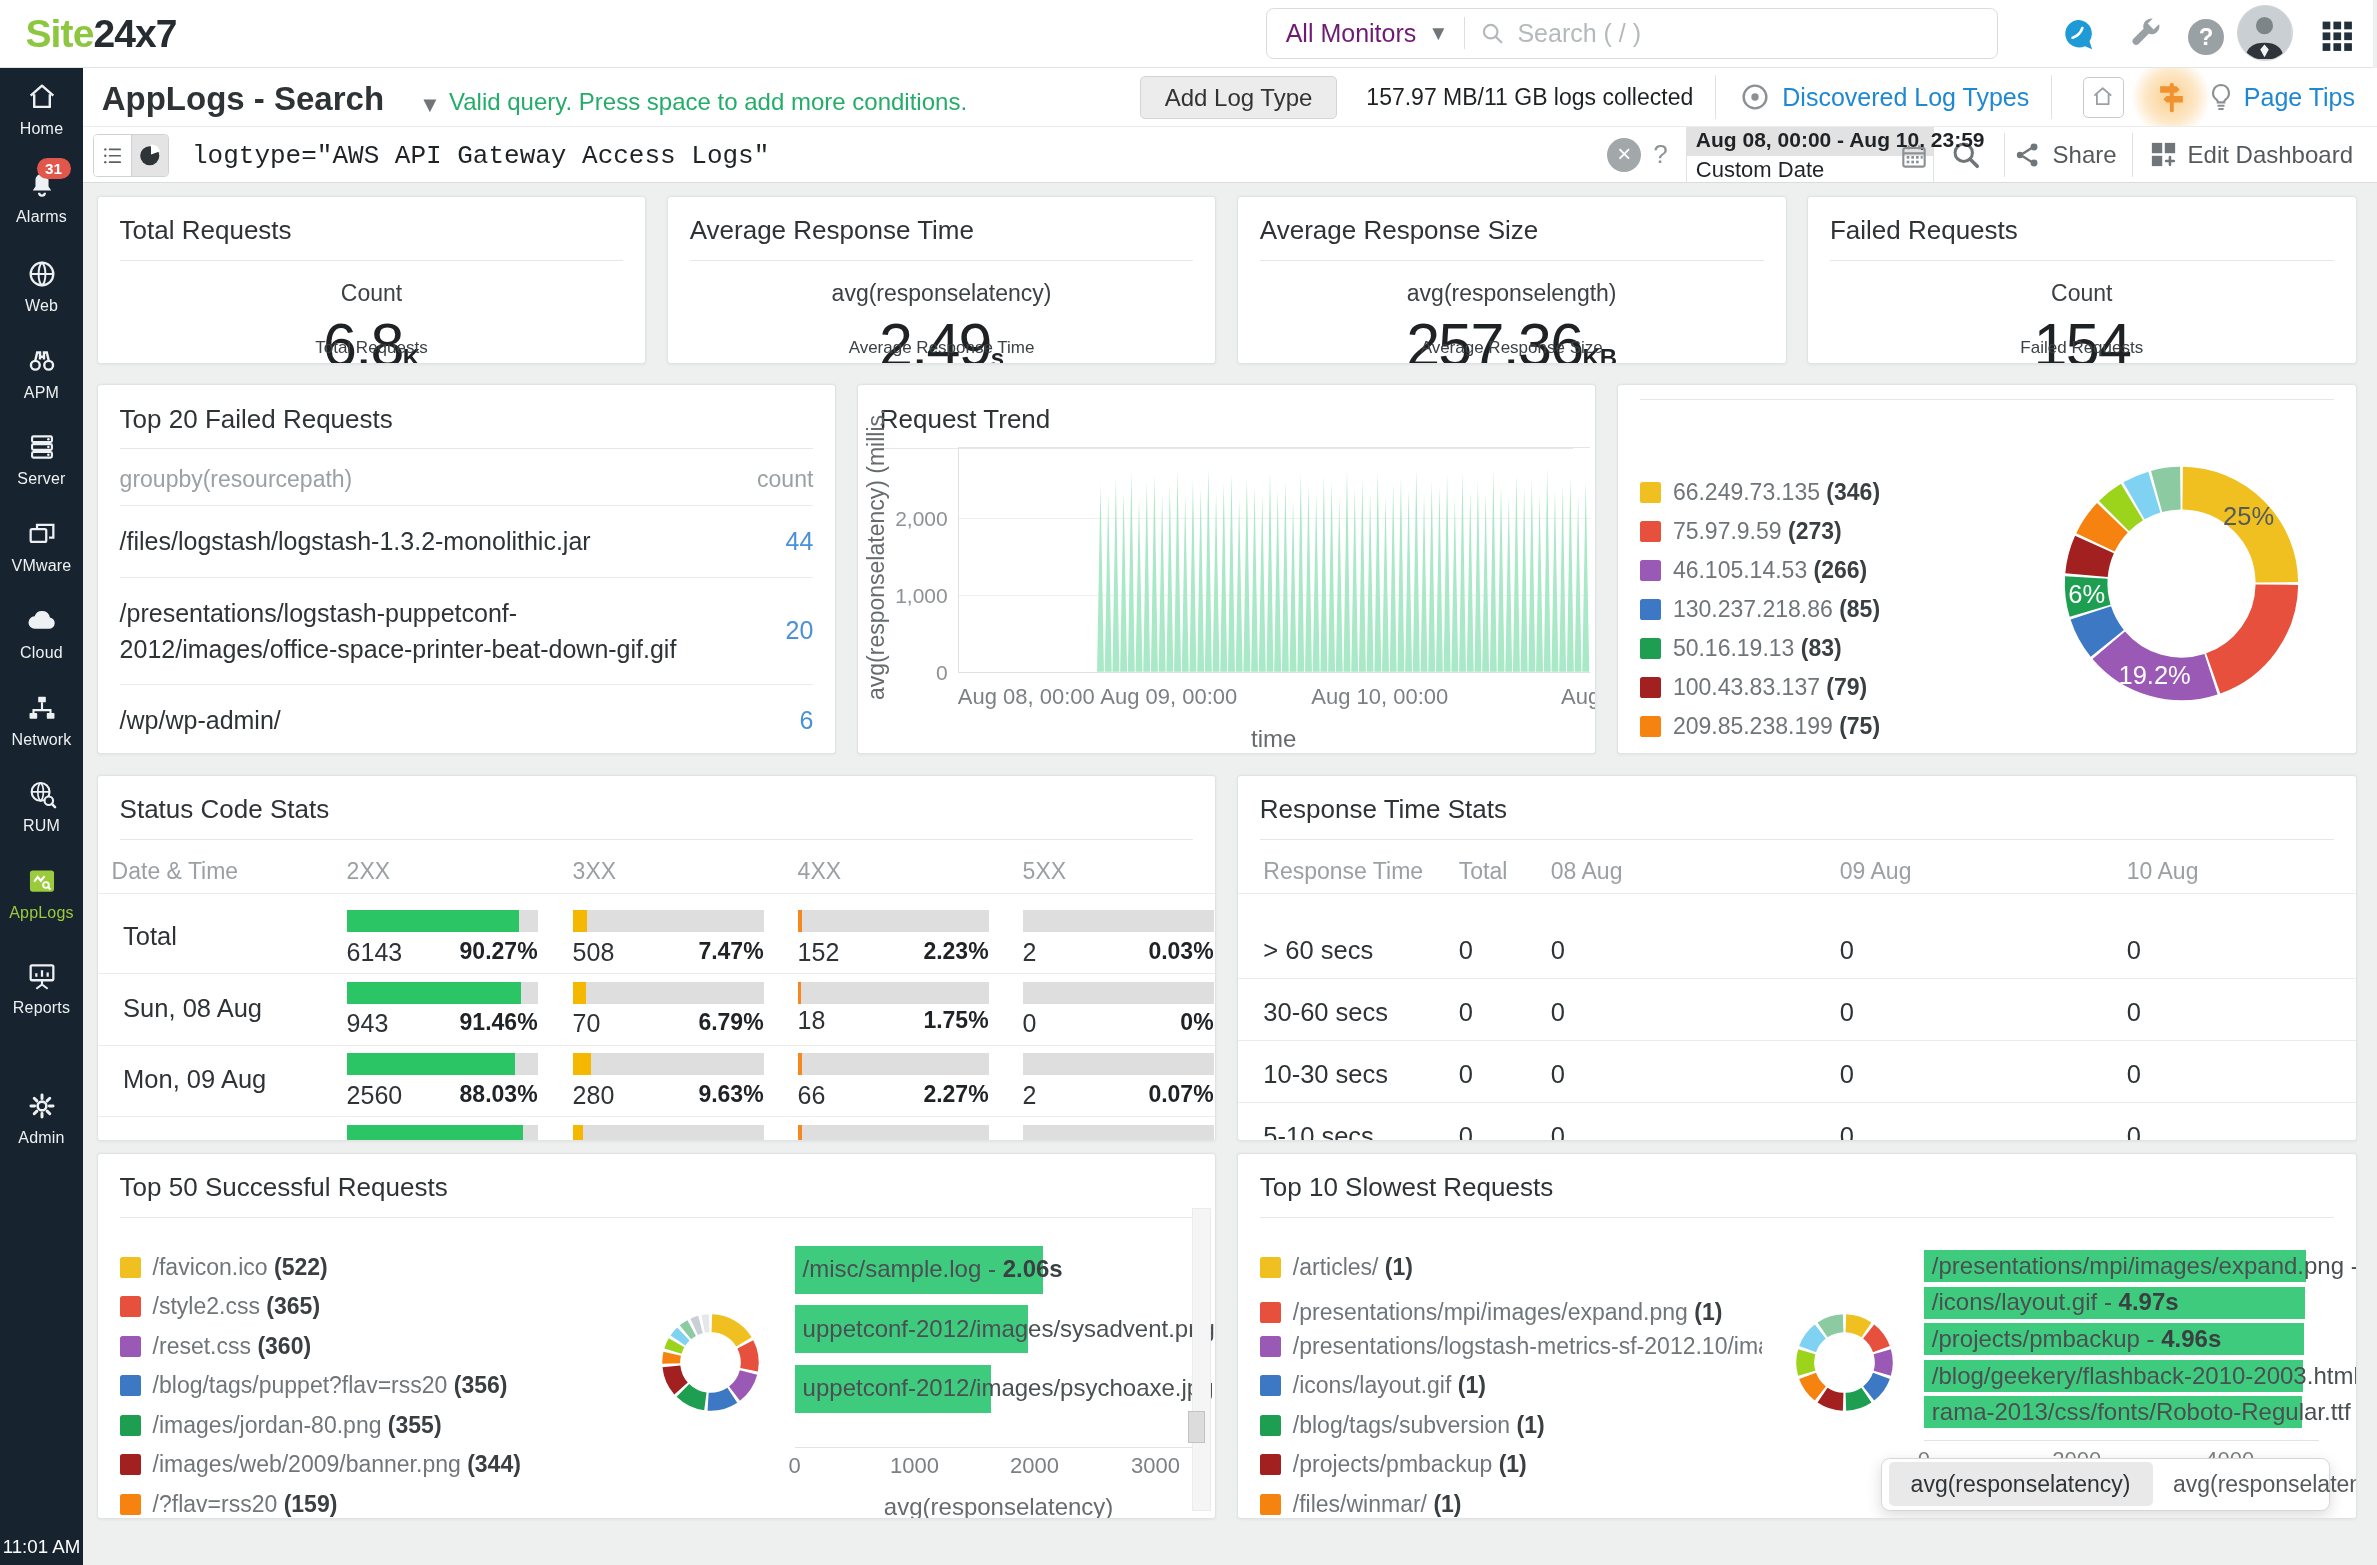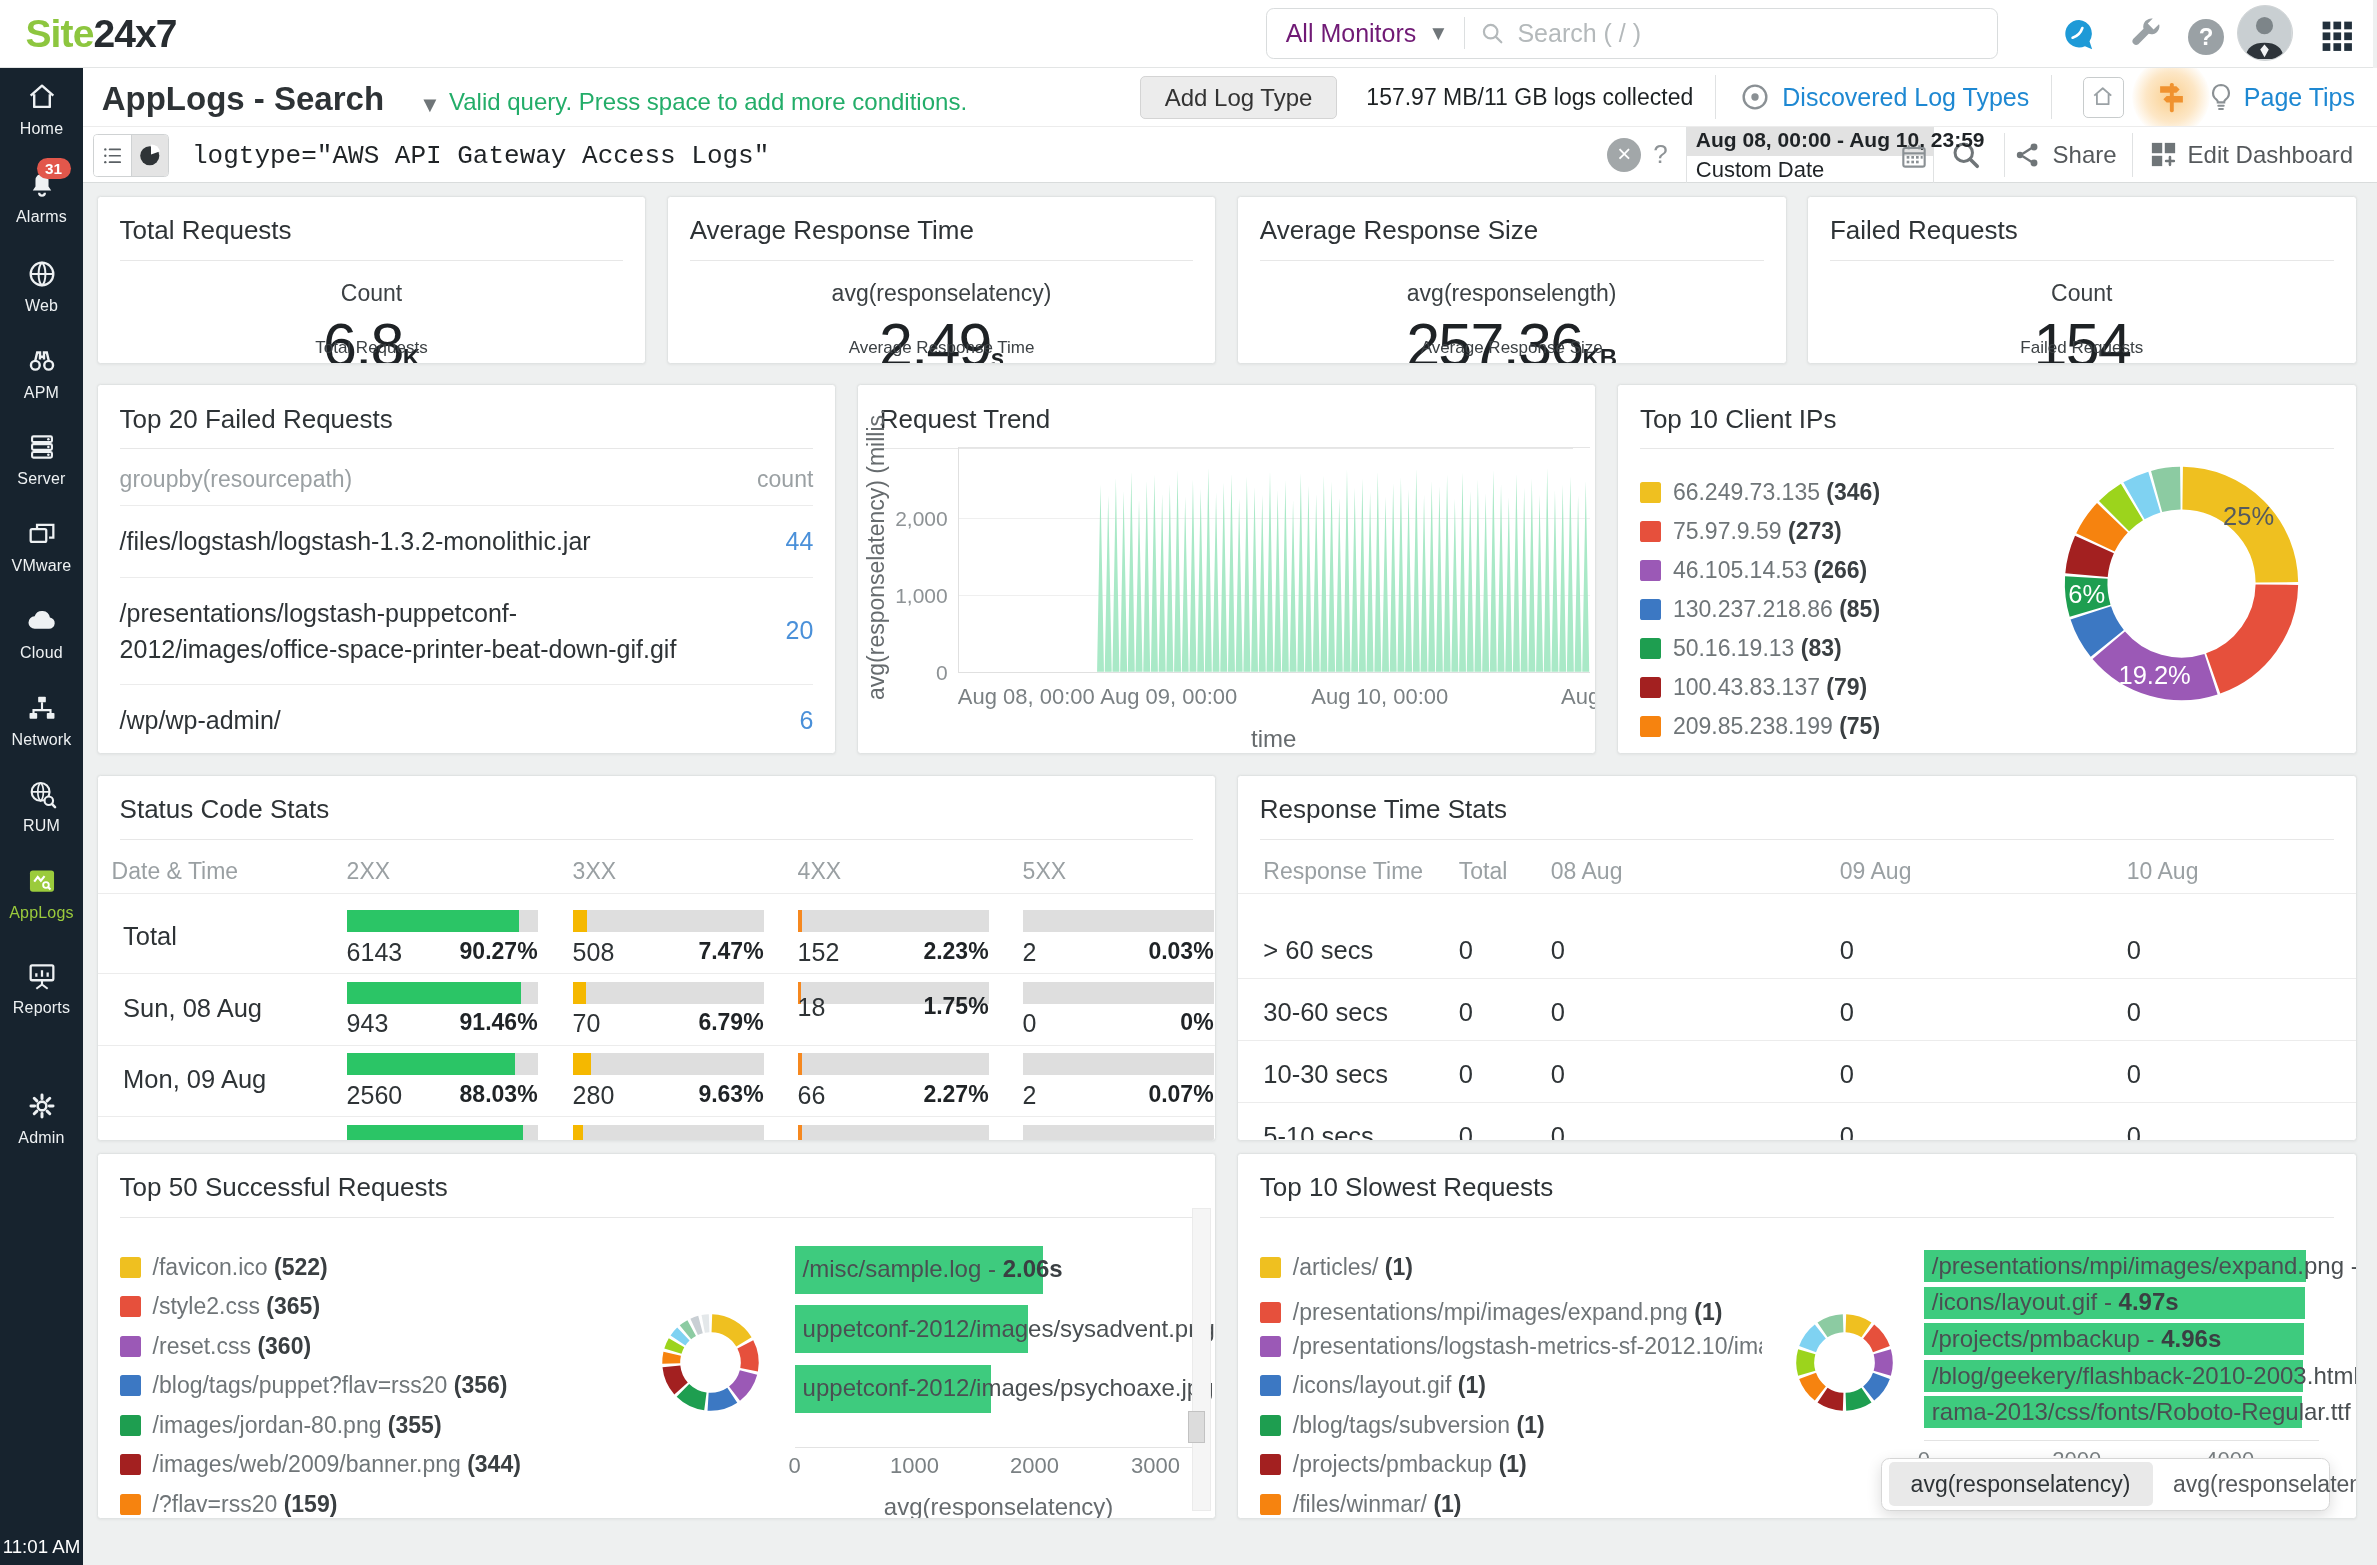--- a/index.html
+++ b/index.html
@@ -459,21 +459,20 @@
             <div class="xtick" style="top: 299px; left: 522px; transform: translateX(-50%);">Aug 10, 00:00</div>
             <div class="xtick" style="top: 299px; left: 732px; transform: translateX(-50%);">Aug 1</div>
             <div class="xlabel" style="left: 416px; top: 340px; transform: translateX(-50%);">time</div>
             <svg width="632" height="225" style="position: absolute; left: 100px; top: 62px;" viewBox="0 0 743 264">
               <path d="M163.5 264 L167.5 43.9 L171.6 264 Z M172.5 264 L176.6 56.6 L180.7 264 Z M181.6 264 L185.6 35.8 L189.7 264 Z M190.6 264 L194.7 51.2 L198.8 264 Z M199.7 264 L203.8 28.5 L207.8 264 Z M208.7 264 L212.8 61.1 L216.9 264 Z M217.8 264 L221.9 39.4 L225.9 264 Z M226.8 264 L230.9 32.2 L235.0 264 Z M235.9 264 L240.0 54.8 L244.1 264 Z M245.0 264 L249.0 43.0 L253.1 264 Z M254.0 264 L258.1 26.7 L262.2 264 Z M263.1 264 L267.1 57.5 L271.2 264 Z M272.1 264 L276.2 37.6 L280.3 264 Z M281.2 264 L285.3 48.5 L289.3 264 Z M290.2 264 L294.3 24.0 L298.4 264 Z M299.3 264 L303.4 53.0 L307.4 264 Z M308.3 264 L312.4 41.2 L316.5 264 Z M317.4 264 L321.5 31.2 L325.6 264 Z M326.5 264 L330.5 60.2 L334.6 264 Z M335.5 264 L339.6 34.0 L343.7 264 Z M344.6 264 L348.6 46.6 L352.7 264 Z M353.6 264 L357.7 55.7 L361.8 264 Z M362.7 264 L366.8 27.6 L370.8 264 Z M371.7 264 L375.8 50.3 L379.9 264 Z M380.8 264 L384.9 38.5 L388.9 264 Z M389.8 264 L393.9 62.0 L398.0 264 Z M398.9 264 L403.0 30.3 L407.0 264 Z M408.0 264 L412.0 44.8 L416.1 264 Z M417.0 264 L421.1 54.8 L425.2 264 Z M426.1 264 L430.1 33.1 L434.2 264 Z M435.1 264 L439.2 40.3 L443.3 264 Z M444.2 264 L448.2 59.3 L452.3 264 Z M453.2 264 L457.3 25.8 L461.4 264 Z M462.3 264 L466.4 47.5 L470.4 264 Z M471.3 264 L475.4 36.7 L479.5 264 Z M480.4 264 L484.5 52.1 L488.5 264 Z M489.5 264 L493.5 28.5 L497.6 264 Z M498.5 264 L502.6 57.5 L506.7 264 Z M507.6 264 L511.6 42.1 L515.7 264 Z M516.6 264 L520.7 34.9 L524.8 264 Z M525.7 264 L529.7 49.4 L533.8 264 Z M534.7 264 L538.8 24.9 L542.9 264 Z M543.8 264 L547.9 55.7 L551.9 264 Z M552.8 264 L556.9 39.4 L561.0 264 Z M561.9 264 L566.0 45.7 L570.0 264 Z M570.9 264 L575.0 32.2 L579.1 264 Z M580.0 264 L584.1 60.2 L588.2 264 Z M589.1 264 L593.1 29.4 L597.2 264 Z M598.1 264 L602.2 51.2 L606.3 264 Z M607.2 264 L611.2 37.6 L615.3 264 Z M616.2 264 L620.3 53.9 L624.4 264 Z M625.3 264 L629.4 26.7 L633.4 264 Z M634.3 264 L638.4 43.0 L642.5 264 Z M643.4 264 L647.5 58.4 L651.5 264 Z M652.4 264 L656.5 31.2 L660.6 264 Z M661.5 264 L665.6 47.5 L669.7 264 Z M670.6 264 L674.6 36.7 L678.7 264 Z M679.6 264 L683.7 55.7 L687.8 264 Z M688.7 264 L692.7 24.0 L696.8 264 Z M697.7 264 L701.8 50.3 L705.9 264 Z M706.8 264 L710.9 43.9 L714.9 264 Z M715.8 264 L719.9 34.0 L724.0 264 Z M724.9 264 L729.0 56.6 L733.0 264 Z M733.9 264 L738.0 39.4 L742.1 264 Z " fill="#A9E9C7"></path>
             </svg>
           </div>
       </section>
 
       <section class="widget mid">
-        <div class="w-title">Top 10 Client IPs</div>
         <div class="w-div"></div>
         <div id="ips-legend" style="position: absolute; inset: 0px;">
             <div class="lg-item" style="left: 22px; top: 94px; max-width: 408px;">
               <span class="lg-sw" style="background: rgb(239, 192, 32);"></span>
               <span class="lg-tx"><span>66.249.73.135 </span><b>(346)</b></span>
             </div>
             <div class="lg-item" style="left: 22px; top: 133px; max-width: 408px;">
               <span class="lg-sw" style="background: rgb(230, 80, 60);"></span>
               <span class="lg-tx"><span>75.97.9.59 </span><b>(273)</b></span>
             </div>
@@ -571,21 +570,21 @@
             <div class="track" style="left: 475px; top: 206px;">
               <i style="width: 6.79%; background: rgb(245, 184, 0);"></i>
             </div>
             <div class="cellnums" style="left: 475px; top: 233px;">
               <span class="c">70</span>
               <span class="p">6.79%</span>
             </div>
             <div class="track" style="left: 700px; top: 206px;">
               <i style="width: 2%; background: rgb(246, 136, 31);"></i>
             </div>
-            <div class="cellnums" style="left: 700px; top: 217px;">
+            <div class="cellnums" style="left: 700px; top: 230px; align-items: center;">
               <span class="c">18</span>
               <span class="p">1.75%</span>
             </div>
             <div class="track" style="left: 925px; top: 206px;">
               <i style="width: 0%; background: rgb(222, 222, 222);"></i>
             </div>
             <div class="cellnums" style="left: 925px; top: 233px;">
               <span class="c">0</span>
               <span class="p">0%</span>
             </div>

